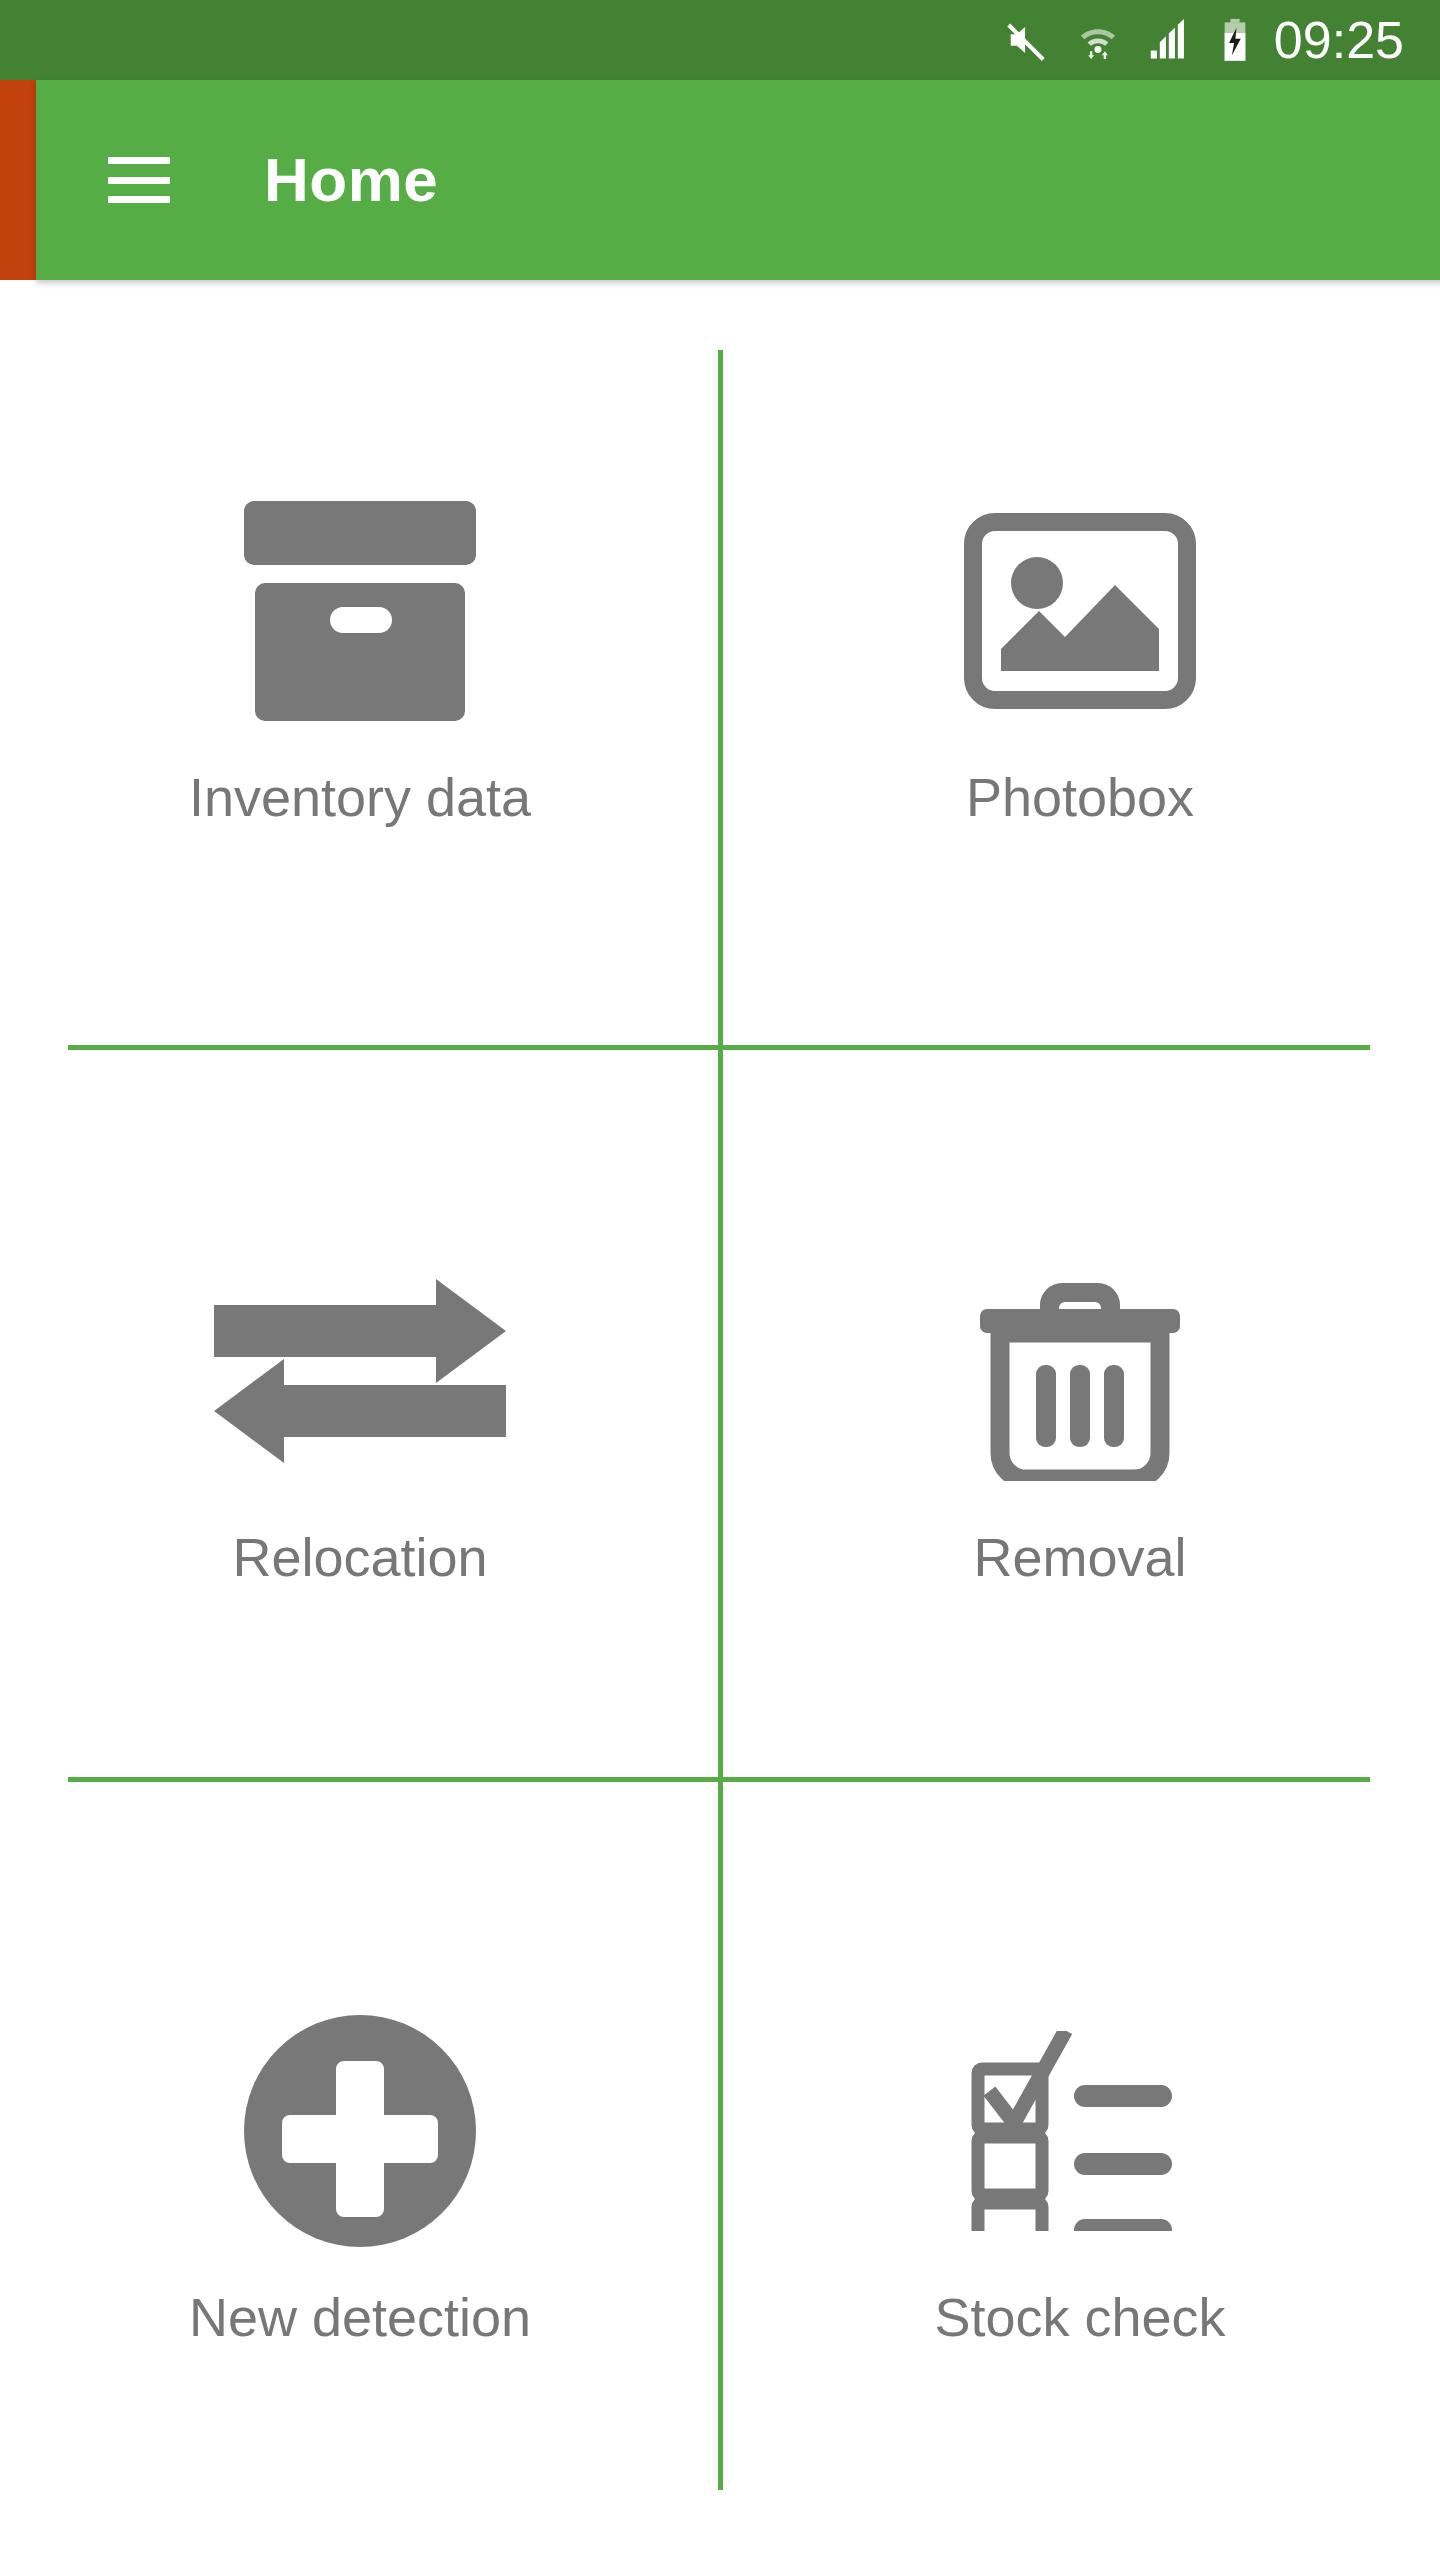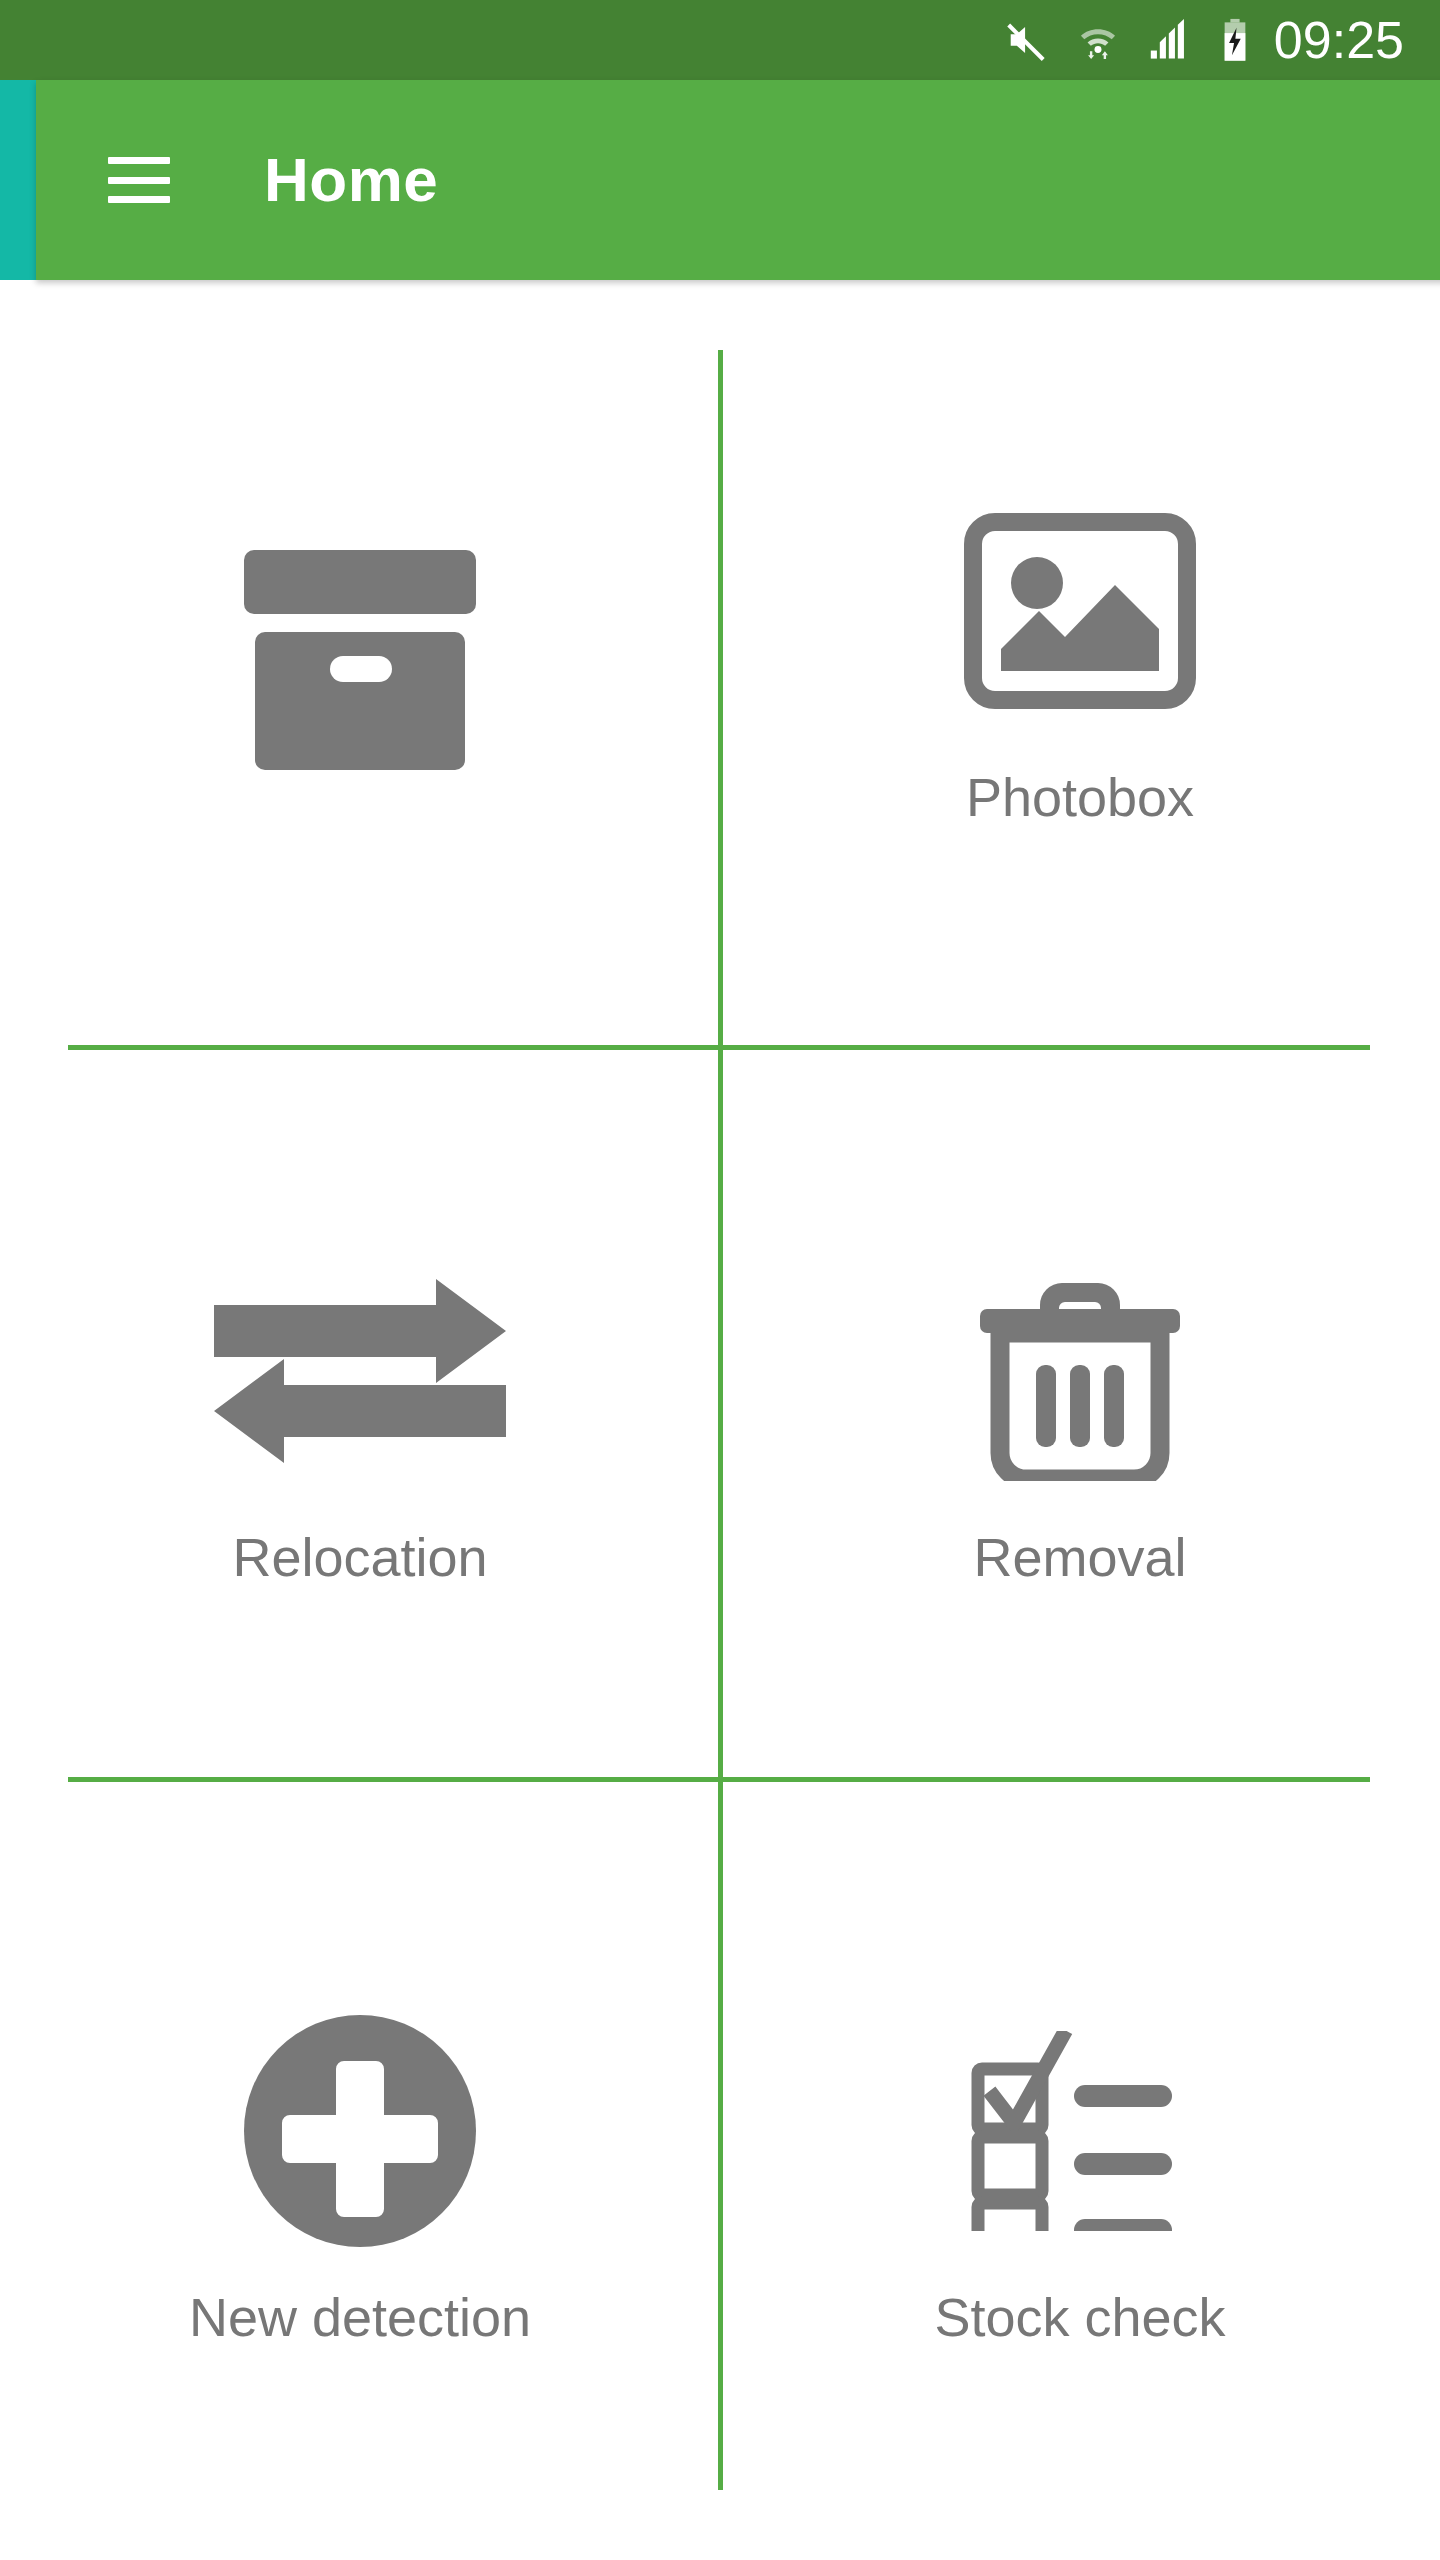--- a/index.html
+++ b/index.html
@@ -2,21 +2,21 @@
 <html><head>
 <meta charset="utf-8">
 <style>
   * { margin:0; padding:0; box-sizing:border-box; }
   html, body {
     width:1440px; height:2560px;
     background:#ffffff;
     font-family:"Liberation Sans", sans-serif;
     overflow:hidden;
   }
-  .screen { position:relative; width:1440px; height:2560px; background:#14b8a6; }
+  .screen { position:relative; width:1440px; height:2560px; background:#c2410c; }
 
   
   .statusbar{
     position:absolute; top:0; left:0;
     width:1440px; height:80px;
     background:#448233;
     display:flex; align-items:center; justify-content:flex-end;
     padding-right:36px;
   }
   .status-icons{ display:flex; align-items:center; gap:26px; }
@@ -171,20 +171,21 @@
     <div class="grid">
 
       <div class="cell">
         <div class="cell-icon">
           <svg width="236" height="220" viewBox="0 0 236 220">
             <rect x="2" y="0" width="232" height="64" rx="10" fill="#787878"></rect>
             <rect x="13" y="82" width="210" height="138" rx="10" fill="#787878"></rect>
             <rect x="88" y="106" width="62" height="26" rx="13" fill="#ffffff"></rect>
           </svg>
         </div>
+        <div class="cell-label">Inventory data</div>
       </div>
 
       <div class="cell">
         <div class="cell-icon">
           <svg width="232" height="196" viewBox="0 0 232 196">
             <rect x="9" y="9" width="214" height="178" rx="22" fill="none" stroke="#787878" stroke-width="18"></rect>
             <circle cx="73" cy="70" r="26" fill="#787878"></circle>
             <path d="M37 158 v-22 l38 -38 26 26 50 -52 44 44 v42 z" fill="#787878"></path>
           </svg>
         </div>

